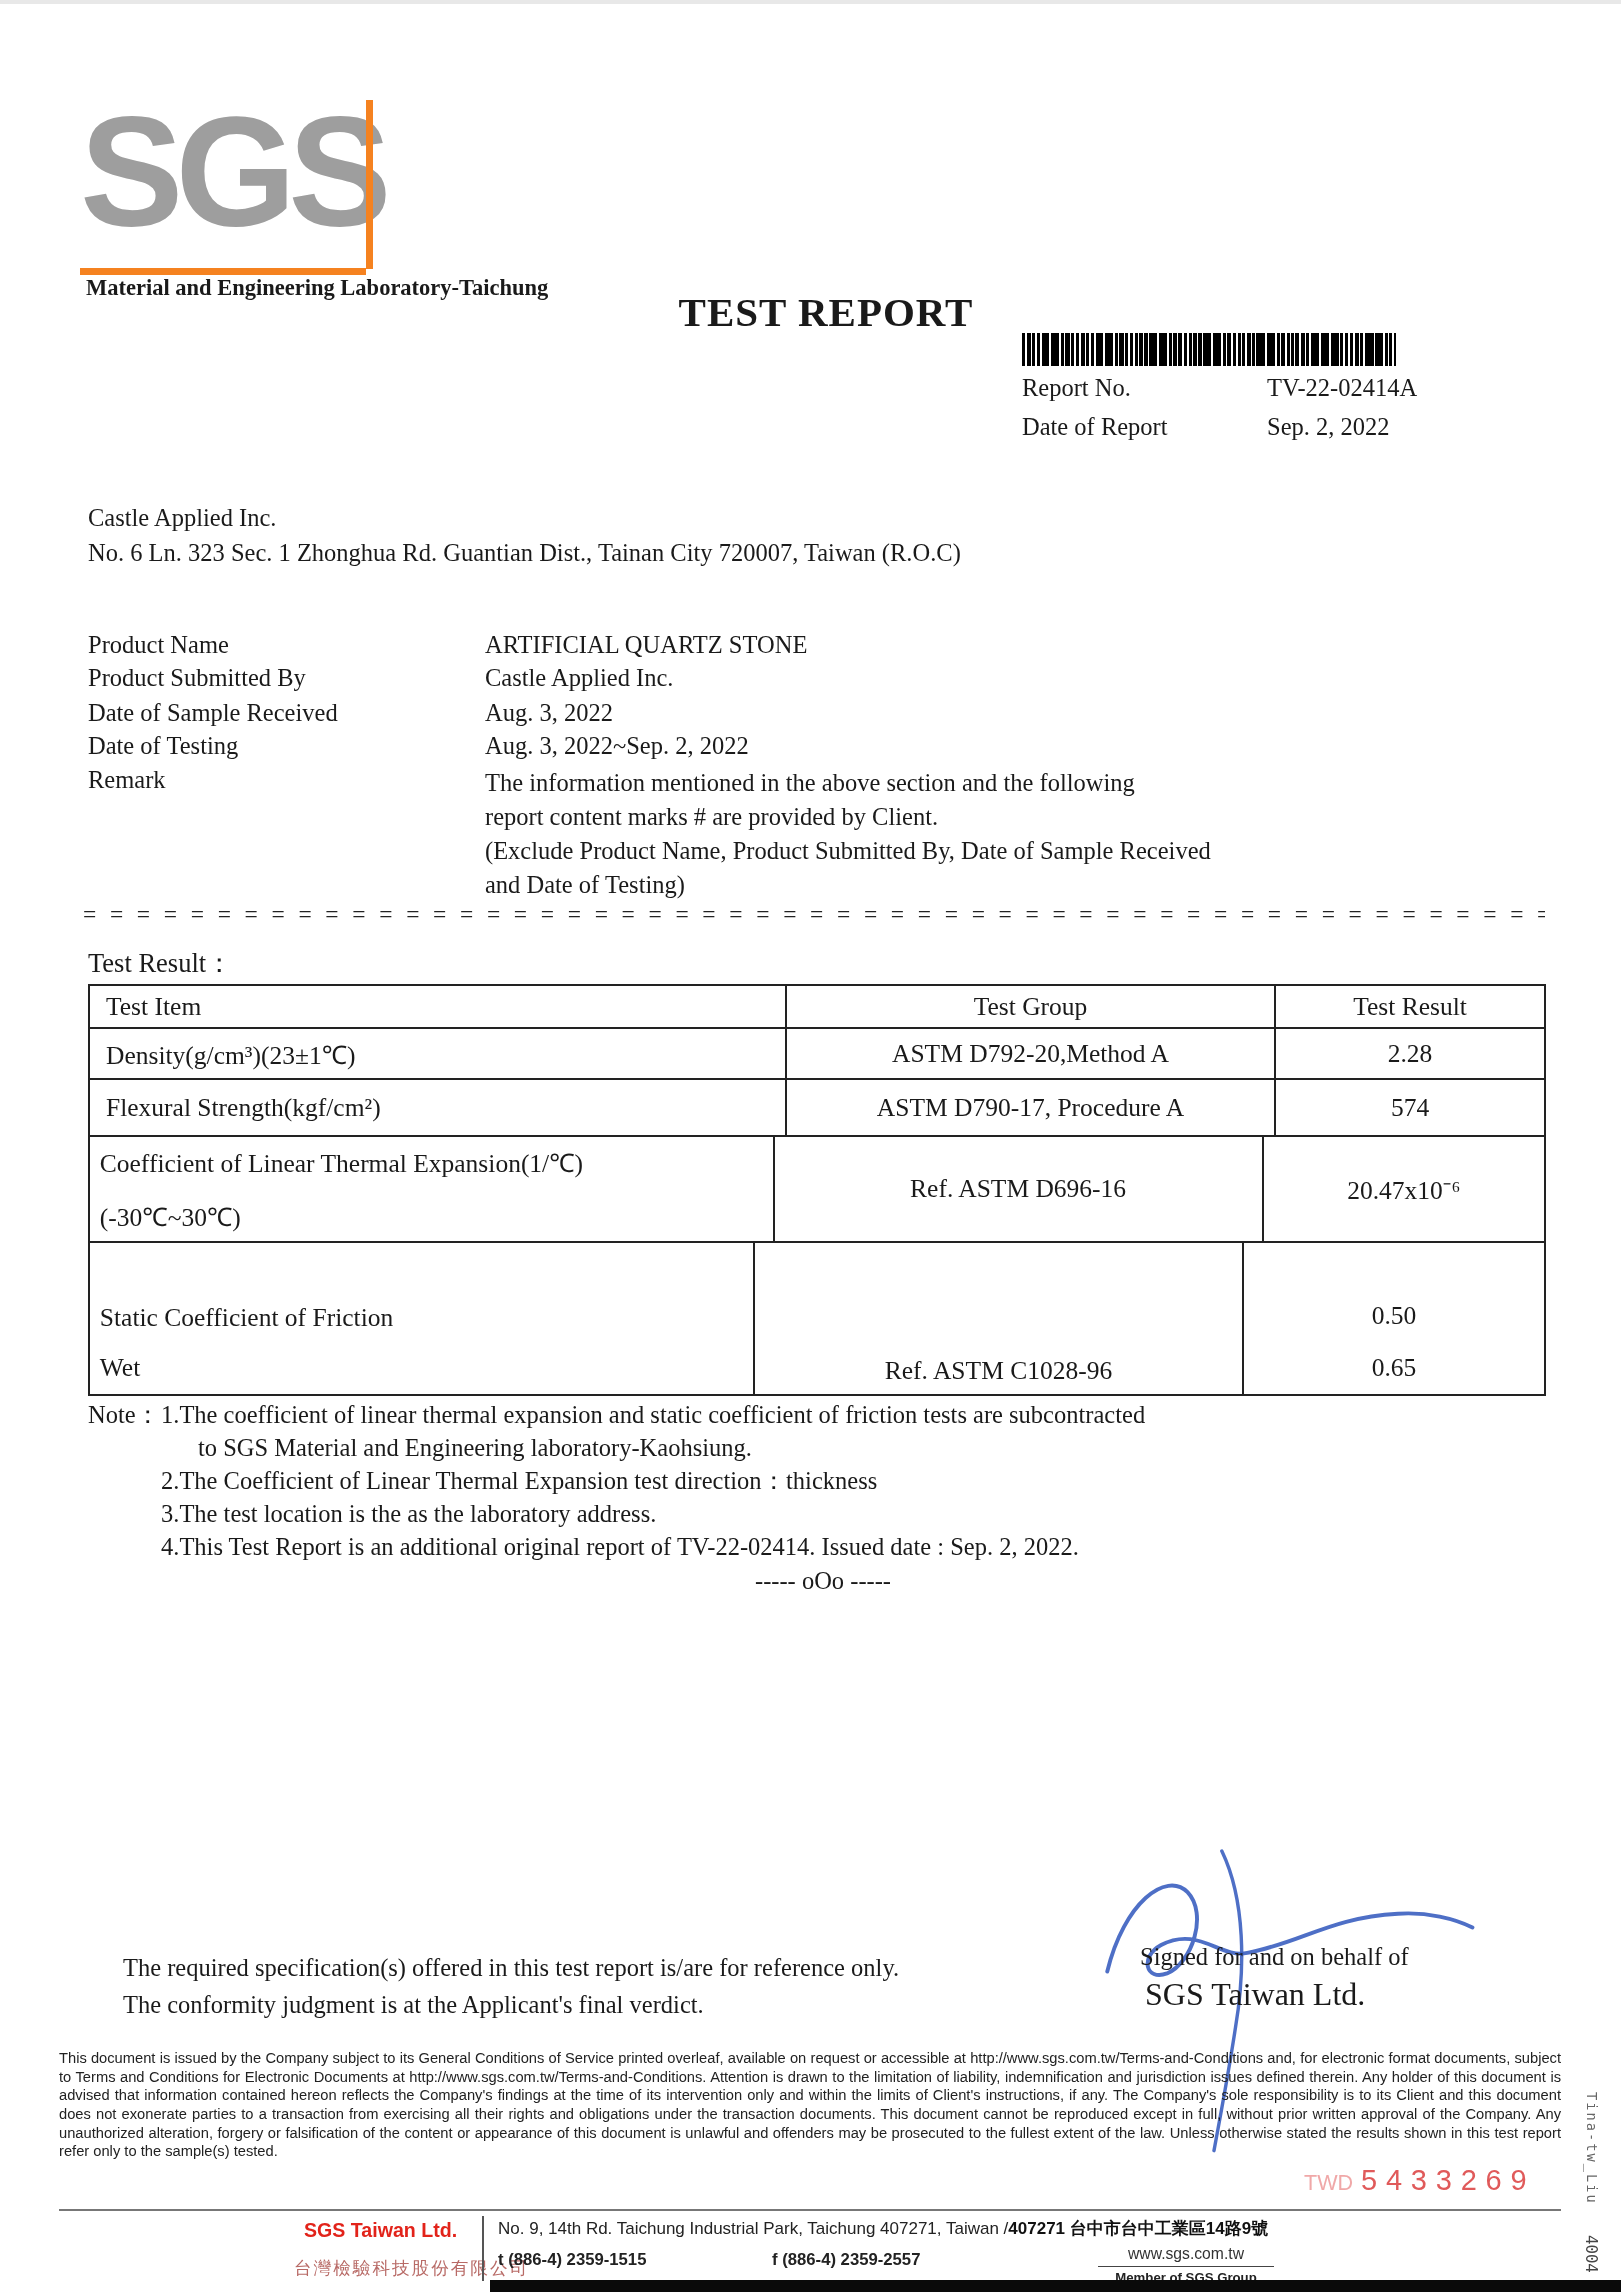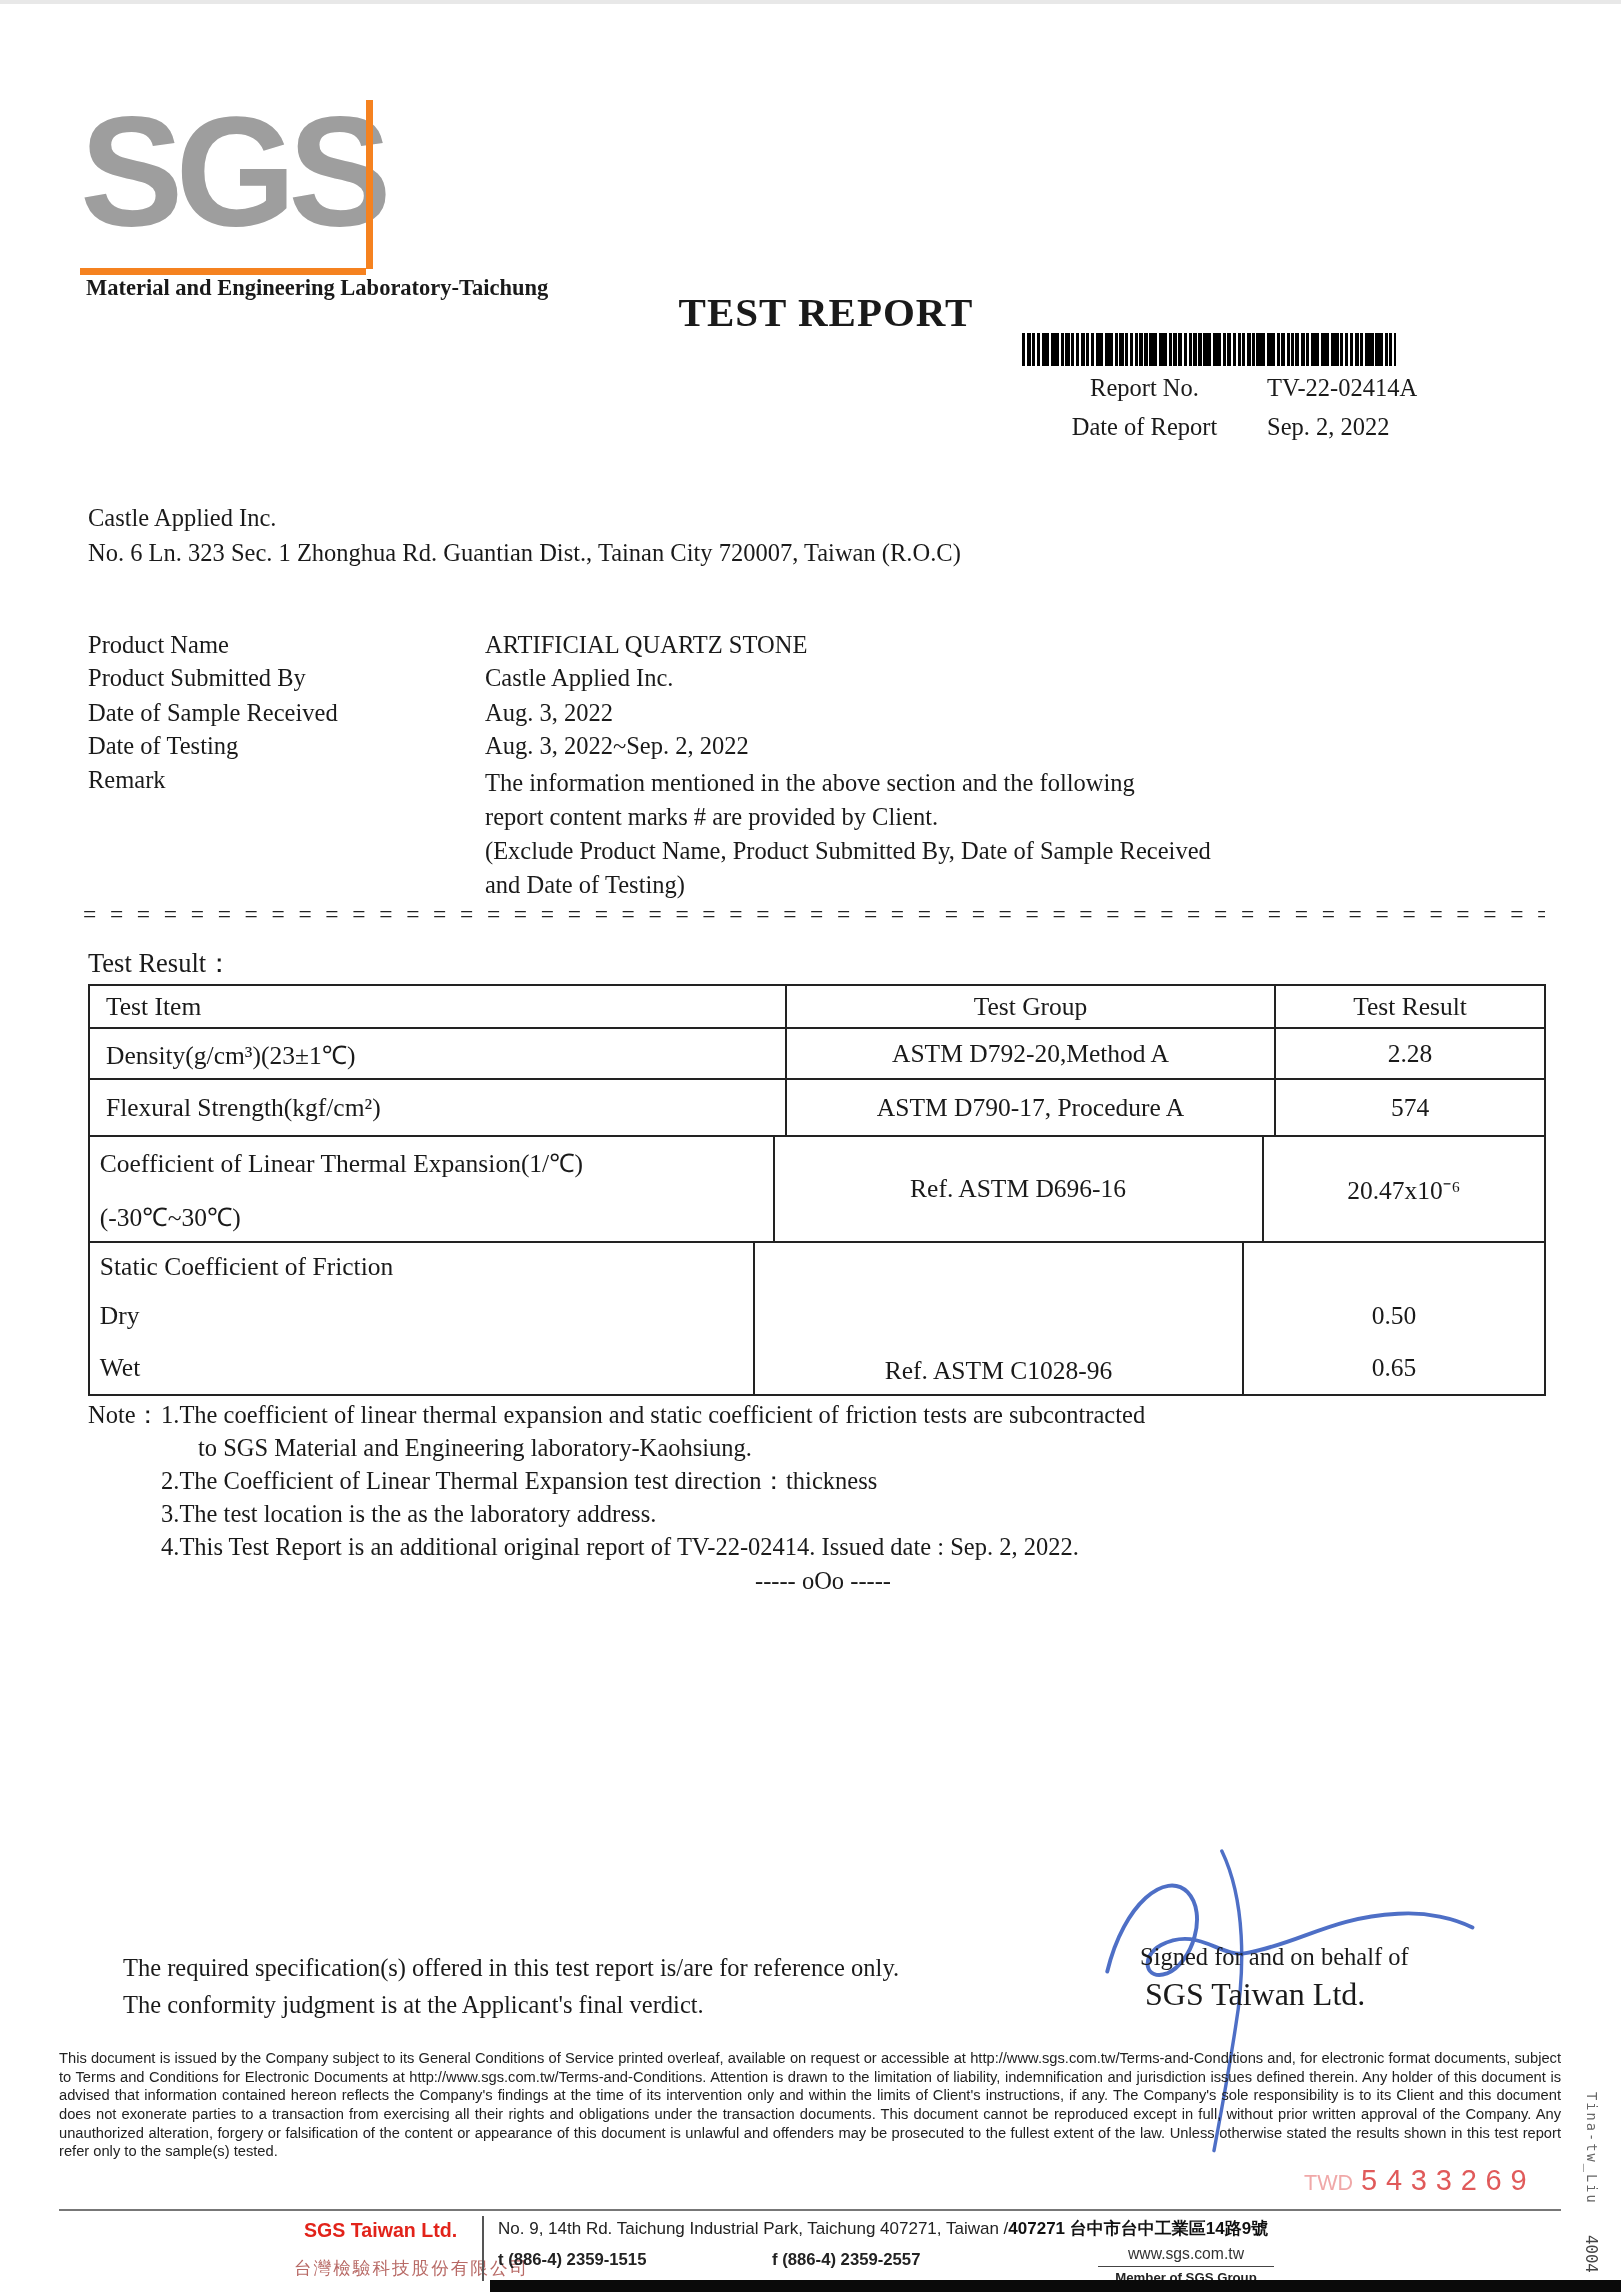--- a/index.html
+++ b/index.html
@@ -21,21 +21,21 @@
     font-weight:bold; font-size:41px; letter-spacing:1px; }
 
   .barcode { position:absolute; left:1022px; top:329px; width:374px; height:33px;
     background:
       repeating-linear-gradient(90deg,#000 0 2.9px, rgba(0,0,0,0) 2.9px 4.9px),
       repeating-linear-gradient(90deg,#000 0 1px, rgba(0,0,0,0) 1px 7.8px),
       repeating-linear-gradient(90deg,#000 0 2px, #fff 2px 10.8px);
   }
 
   .report-meta { position:absolute; left:1022px; top:370px; font-size:24.5px; }
-  .rm-row { height:39px; display:flex;text-align:center; }
+  .rm-row { height:39px; display:flex; }
   .rm-label { width:245px; }
   .rm-value { white-space:pre; }
 
   .client { position:absolute; left:88px; top:496px; font-size:24.5px; line-height:35px; }
 
   .info { position:absolute; left:88px; top:627px; width:1460px; font-size:24.5px; }
   .irow { position:absolute; left:0; height:33px; white-space:nowrap; }
   .ilabel { position:absolute; left:0; width:392px; }
   .ival { position:absolute; left:397px; white-space:nowrap; }
   .remark-lines { position:absolute; left:397px; top:135px; line-height:34px; }
@@ -190,21 +190,20 @@
       <div class="c1 col2line">
         <div>Coefficient of Linear Thermal Expansion(1/℃)</div>
         <div>(-30℃~30℃)</div>
       </div>
       <div class="c2">Ref. ASTM D696-16</div>
       <div class="c3">20.47x10⁻⁶</div>
     </div>
     <div class="trow" style="height:151px">
       <div class="c1 fcell">
         <div class="fl pad" style="height:47px">Static Coefficient of Friction</div>
-        <div class="fl pad" style="height:51px">Dry</div>
         <div class="fl pad" style="height:53px">Wet</div>
       </div>
       <div class="c2 fcell">
         <div class="fl center" style="height:47px">Ref. ASTM C1028-96</div>
       </div>
       <div class="c3 fcell">
         <div class="fl center" style="height:47px"></div>
         <div class="fl center" style="height:51px">0.50</div>
         <div class="fl center" style="height:53px">0.65</div>
       </div>

